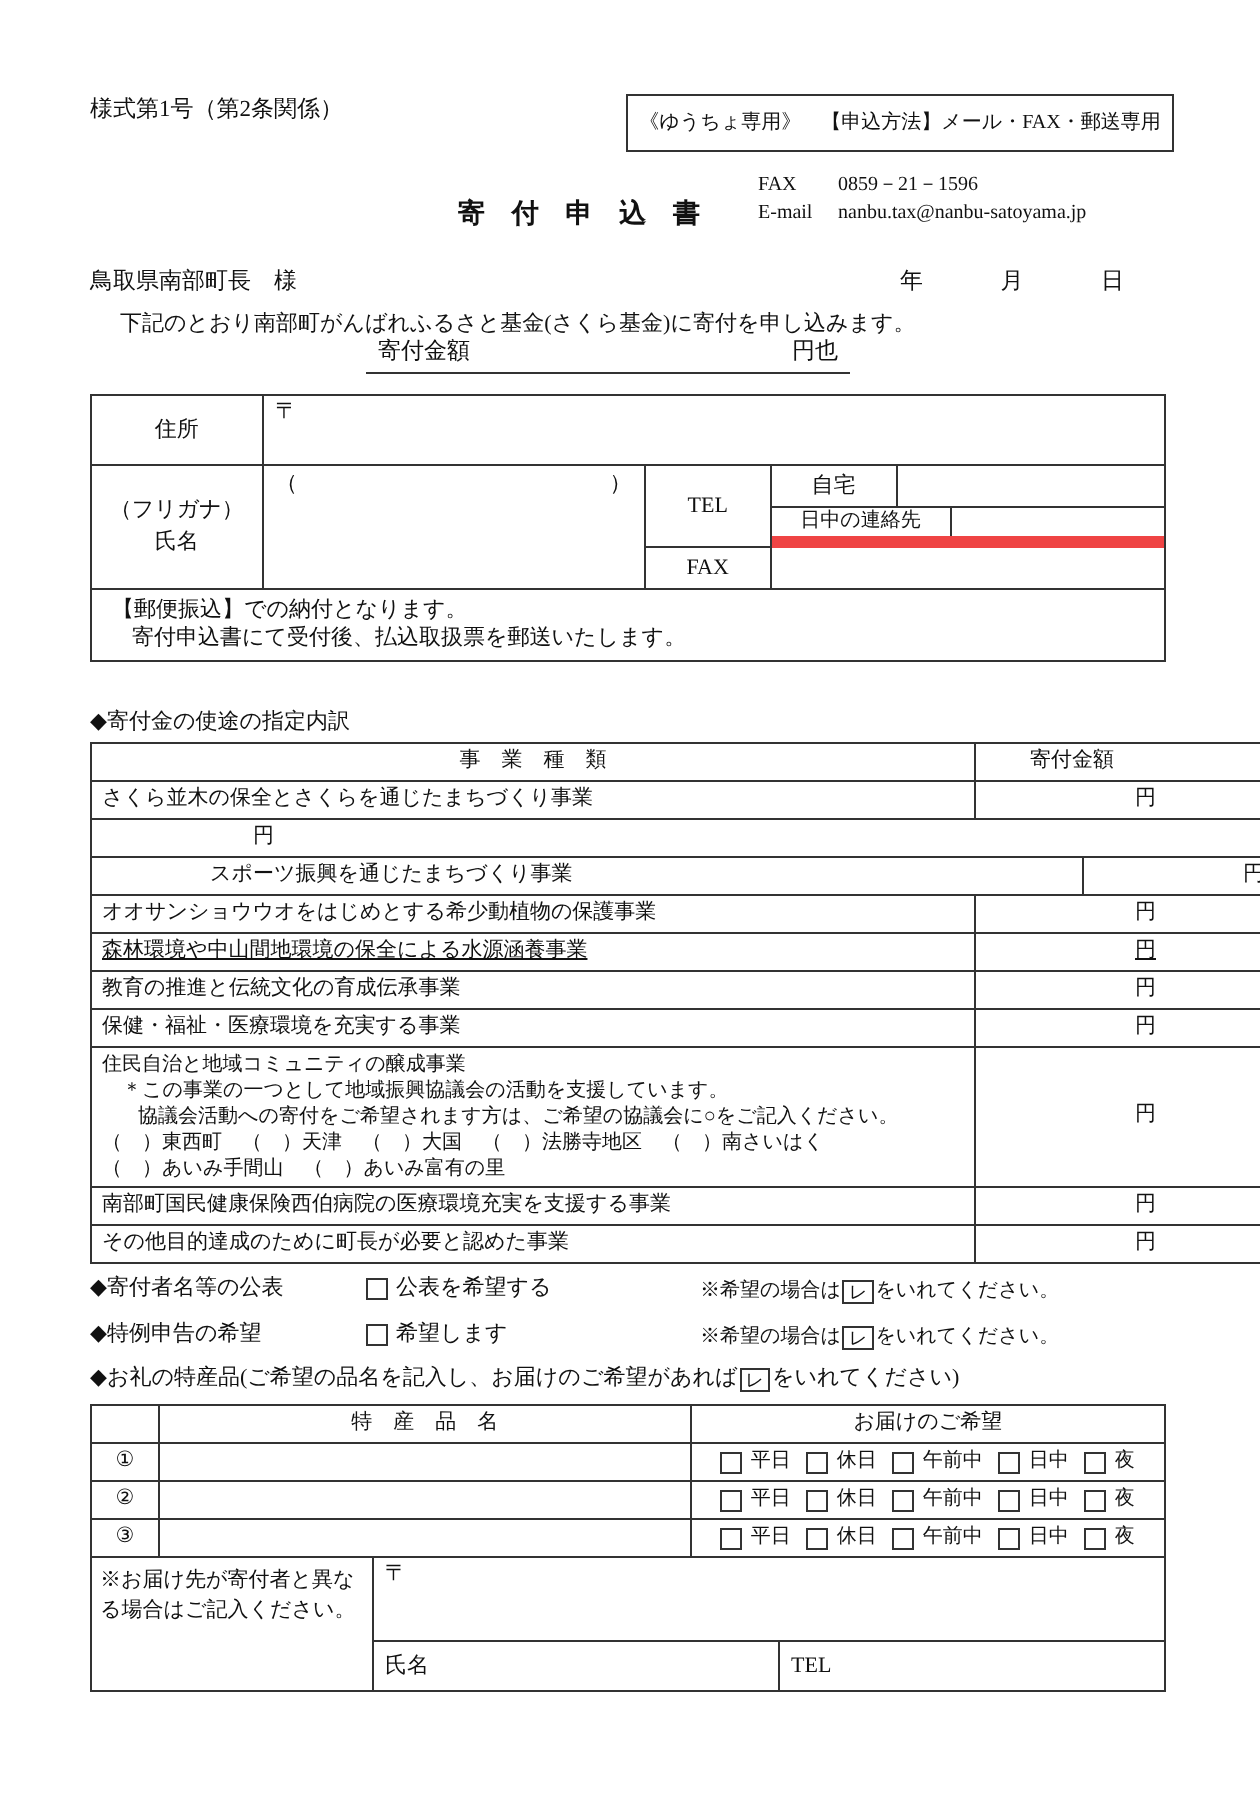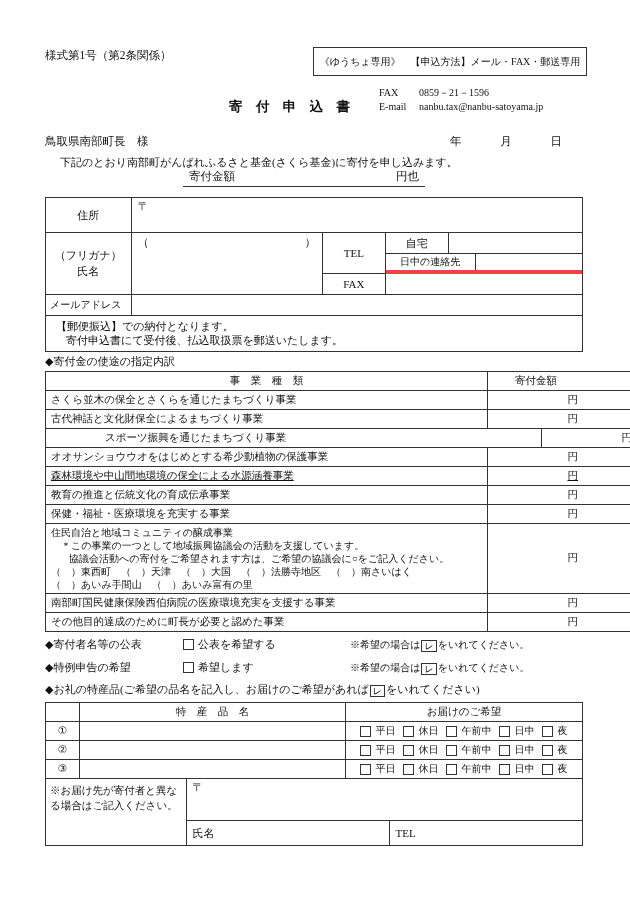--- a/index.html
+++ b/index.html
@@ -89,32 +89,28 @@
       <div class="tcell" style="width:63px;flex-direction:column;padding:0;align-items:stretch;">
         <div class="center" style="height:41px;display:flex;align-items:center;border-bottom:1px solid #333;box-sizing:border-box;">TEL</div>
         <div class="center" style="height:20px;display:flex;align-items:center;">FAX</div>
       </div>
 
       <div class="tcell" style="width:198px;flex-direction:column;padding:0;align-items:stretch;">
         <div style="height:21px;display:flex;border-bottom:1px solid #333;box-sizing:border-box;">
           <div class="center" style="width:63px;display:flex;align-items:center;border-right:1px solid #333;box-sizing:border-box;">自宅</div>
           <div style="flex:1;"></div>
         </div>
-        <div style="height:20px;display:flex;border-bottom:4px solid #ef4444;box-sizing:border-box;">
+        <div style="height:20px;display:flex;border-bottom:6px solid #ef4444;box-sizing:border-box;">
           <div class="center small" style="width:90px;display:flex;align-items:center;border-right:1px solid #333;box-sizing:border-box;">日中の連絡先</div>
           <div style="flex:1;"></div>
         </div>
         <div style="height:20px;"></div>
       </div>
     </div>
 
-    <div class="trow" style="height:21px;">
-      <div class="tcell" style="width:85px;padding-left:4px;font-size:10px;">メールアドレス</div>
-      <div class="tcell" style="width:453px;"></div>
-    </div>
 
     <div class="trow" style="height:36px;">
       <div class="tcell" style="width:453px;flex-direction:column;align-items:flex-start;justify-content:center;padding-left:10px;">
         <div>【郵便振込】での納付となります。</div>
         <div style="margin-top:3px;padding-left:10px;">寄付申込書にて受付後、払込取扱票を郵送いたします。</div>
       </div>
     </div>
   </div>
 
   <div class="abs" style="left:45px;top:356px;">◆寄付金の使途の指定内訳</div>
@@ -125,21 +121,20 @@
       <div class="tcell center" style="width:97px;">寄付金額</div>
     </div>
 
     <div class="trow" style="height:19px;">
       <div class="tcell" style="width:441px;padding-left:5px;">さくら並木の保全とさくらを通じたまちづくり事業</div>
       <div class="tcell amt" style="width:97px;">
           <span>円</span>
         </div>
     </div>
     <div class="trow" style="height:19px;">
-      <div class="tcell" style="width:441px;padding-left:5px;">古代神話と文化財保全によるまちづくり事業</div>
       <div class="tcell amt" style="width:97px;">
           <span>円</span>
         </div>
     </div>
     <div class="trow" style="height:19px;justify-content:flex-end;">
       <div class="tcell" style="width:441px;padding-left:5px;">スポーツ振興を通じたまちづくり事業</div>
       <div class="tcell amt" style="width:97px;">
           <span>円</span>
         </div>
     </div>

